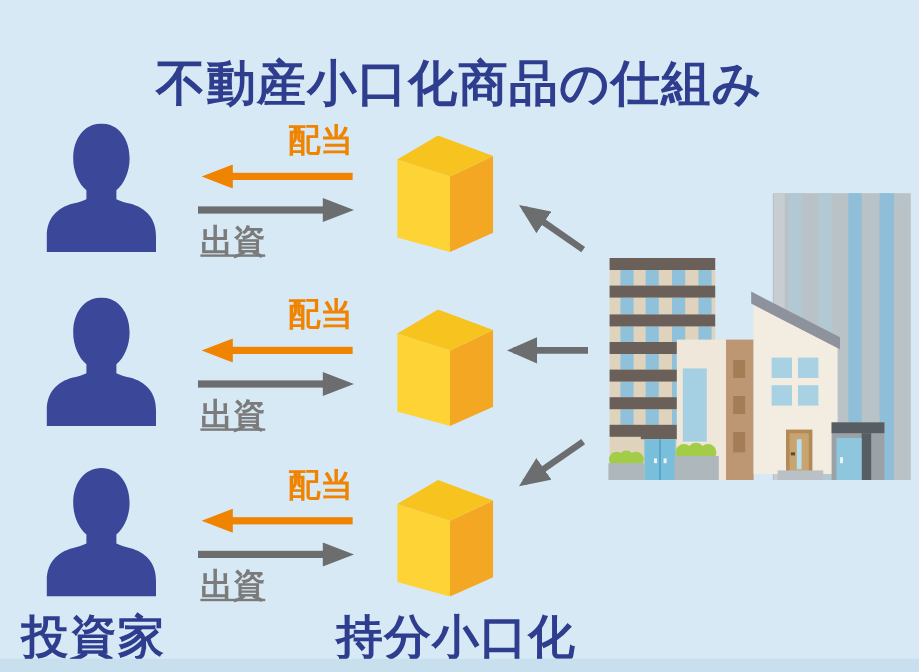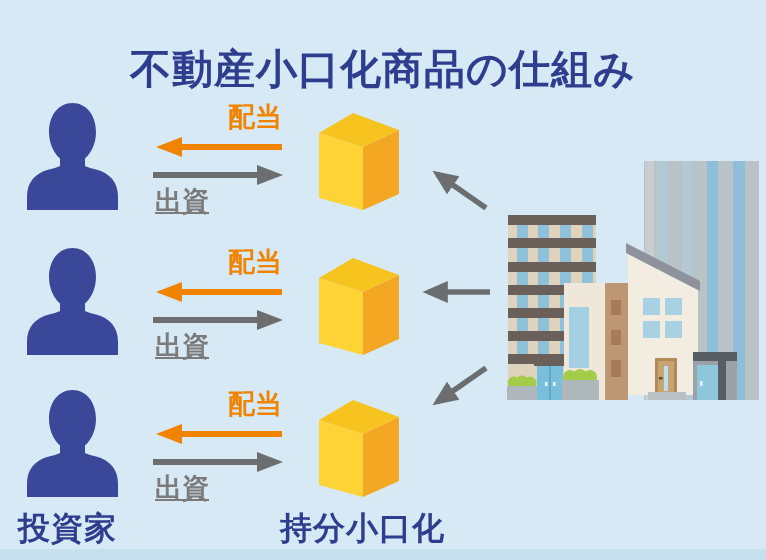--- a/index.html
+++ b/index.html
@@ -4,38 +4,38 @@
 <style>
   html,body{margin:0;padding:0;}
   body{font-family:"Liberation Sans","DejaVu Sans",sans-serif;}
   .canvas{
     position:relative;width:766px;height:560px;background:#d7e9f4;overflow:hidden;
   }
   .title{
     position:absolute;left:0;right:0;top:8px;text-align:center;
     font-size:41px;font-weight:bold;color:#2e3d8e;letter-spacing:1px;line-height:1.1;margin-top:39px;
   }
-  .row{position:absolute;left:0;width:420px;height:112px;}
+  .row{position:absolute;left:12px;width:420px;height:112px;}
   .row1{top:103px;} .row2{top:248px;} .row3{top:390px;}
   .person{position:absolute;left:25px;top:0;}
   .dividend-label{
     position:absolute;left:160px;top:0px;width:122px;text-align:right;
     font-size:27px;font-weight:bold;color:#f08300;line-height:1.1;
   }
   .dividend-arrow{position:absolute;left:156px;top:34px;}
   .invest-arrow{position:absolute;left:153px;top:62px;}
   .invest-label{
     position:absolute;left:155px;top:84px;font-size:27px;font-weight:bold;
     color:#7b7b7b;line-height:1.1;text-decoration:underline;
   }
   .cube{position:absolute;left:319px;top:10px;}
   .transfer-arrows{position:absolute;left:415px;top:160px;}
   .buildings{position:absolute;left:504px;top:158px;}
   .footer-label{
-    position:absolute;top:511px;font-size:32px;font-weight:bold;color:#2e3d8e;
+    position:absolute;top:511px;font-size:39px;font-weight:bold;color:#2e3d8e;
     line-height:1.1;letter-spacing:1px;
   }
   .fl-investors{left:18px;}
   .fl-fractional{left:280px;}
   .fl-target{left:568px;}
   .footer-strip{position:absolute;left:0;bottom:0;width:766px;height:11px;background:#c8e0ee;}
 </style>
 </head>
 <body>
 

